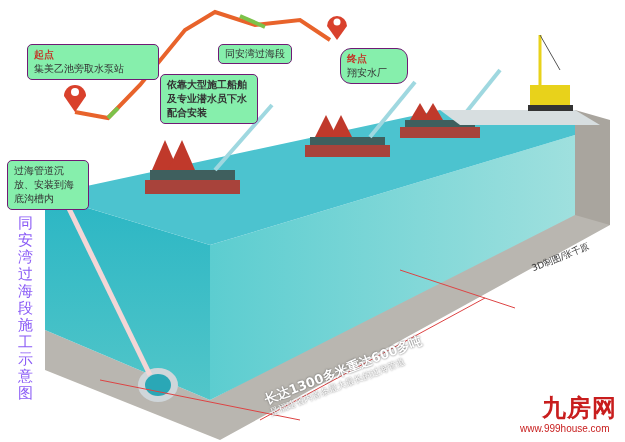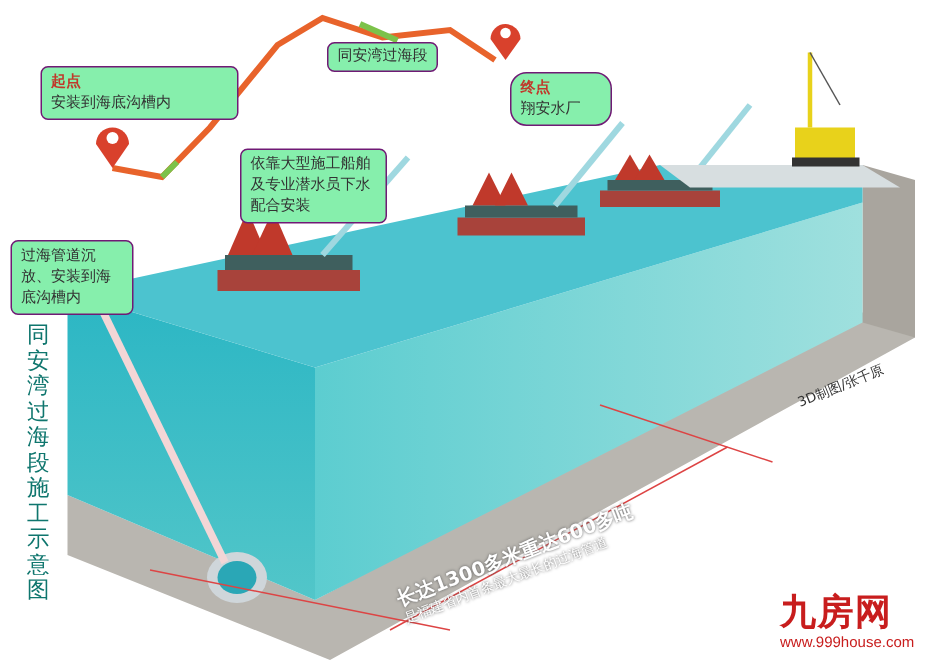--- a/index.html
+++ b/index.html
@@ -1,24 +1,24 @@
 <!DOCTYPE html>
 <html><head>
 <meta charset="utf-8">
 <style>
   html,body{margin:0;padding:0;background:#fff;}
   body{width:625px;height:442px;position:relative;overflow:hidden;font-family:"DejaVu Sans",sans-serif;}
   .abs{position:absolute;}
   .callout{position:absolute;background:#86efac;border:1px solid #701a75;border-radius:5px;color:#333;font-size:10px;line-height:14px;padding:3px 6px;font-family:"DejaVu Serif",serif;}
   .callout .hd{color:#c0392b;font-weight:bold;}
-  .vtitle{position:absolute;left:18px;top:215px;width:16px;font-size:15px;line-height:17px;color:#0f766e;font-family:"DejaVu Sans",sans-serif;}
+  .vtitle{position:absolute;left:18px;top:215px;width:16px;font-size:15px;line-height:17px;color:#8b5cf6;font-family:"DejaVu Sans",sans-serif;}
   .credit{position:absolute;left:530px;top:263px;font-size:9px;color:#333;transform:rotate(-22deg);transform-origin:left top;white-space:nowrap;}
   .label-long{position:absolute;left:262px;top:392px;font-size:13px;color:#fff;transform:rotate(-21deg);transform-origin:left top;white-space:nowrap;text-shadow:0 0 2px #555;font-weight:bold;}
   .label-long2{position:absolute;left:268px;top:407px;font-size:9px;color:#fff;transform:rotate(-21deg);transform-origin:left top;white-space:nowrap;text-shadow:0 0 2px #555;}
-  .logo{position:absolute;left:520px;top:392px;color:#c81d1d;font-size:24px;font-weight:bold;letter-spacing:1px;font-family:"DejaVu Sans",sans-serif;}
+  .logo{position:absolute;left:542px;top:392px;color:#c81d1d;font-size:24px;font-weight:bold;letter-spacing:1px;font-family:"DejaVu Sans",sans-serif;}
   .logo-url{position:absolute;left:520px;top:423px;color:#c81d1d;font-size:10px;font-family:"Liberation Sans",sans-serif;}
 </style>
 </head>
 <body>
 
 <svg class="abs" style="left:0;top:0" width="625" height="442">
   <defs>
     <linearGradient id="sea" x1="0" y1="0" x2="0" y2="1">
       <stop offset="0" stop-color="#2bb6c4"></stop>
       <stop offset="1" stop-color="#52c6c9"></stop>
@@ -87,30 +87,30 @@
     <circle cx="75" cy="92" r="4" fill="#fff"></circle>
   </g>
   <g>
     <path d="M337,40 L327,26 A10,10 0 1,1 347,26 Z" fill="#d9412c"></path>
     <circle cx="337" cy="22" r="3.5" fill="#fff"></circle>
   </g>
 </svg>
 
 <div class="callout" style="left:27px;top:44px;width:118px;">
   <div class="hd">起点</div>
-  <div>安装到海底沟槽内</div>
+  <div>集美乙池旁取水泵站</div>
 </div>
-<div class="callout" style="left:218px;top:28px;padding:2px 6px;font-family:Liberation Serif, serif;">
+<div class="callout" style="left:218px;top:44px;padding:2px 6px;font-family:Liberation Serif, serif;">
   <span>同安湾过海段</span>
 </div>
 <div class="callout" style="left:340px;top:48px;width:54px;border-radius:11px;">
   <div class="hd">终点</div>
   <div>翔安水厂</div>
 </div>
-<div class="callout" style="left:160px;top:99px;width:84px;">
+<div class="callout" style="left:160px;top:74px;width:84px;font-weight:bold;">
   <span>依靠大型施工船舶及专业潜水员下水配合安装</span>
 </div>
 <div class="callout" style="left:7px;top:160px;width:68px;">
   <span>过海管道沉放、安装到海底沟槽内</span>
 </div>
 
 <div class="vtitle">同安湾过海段施工示意图</div>
 
 <div class="label-long">长达1300多米重达600多吨</div>
 <div class="label-long2">是福建省内首条最大最长的过海管道</div>

